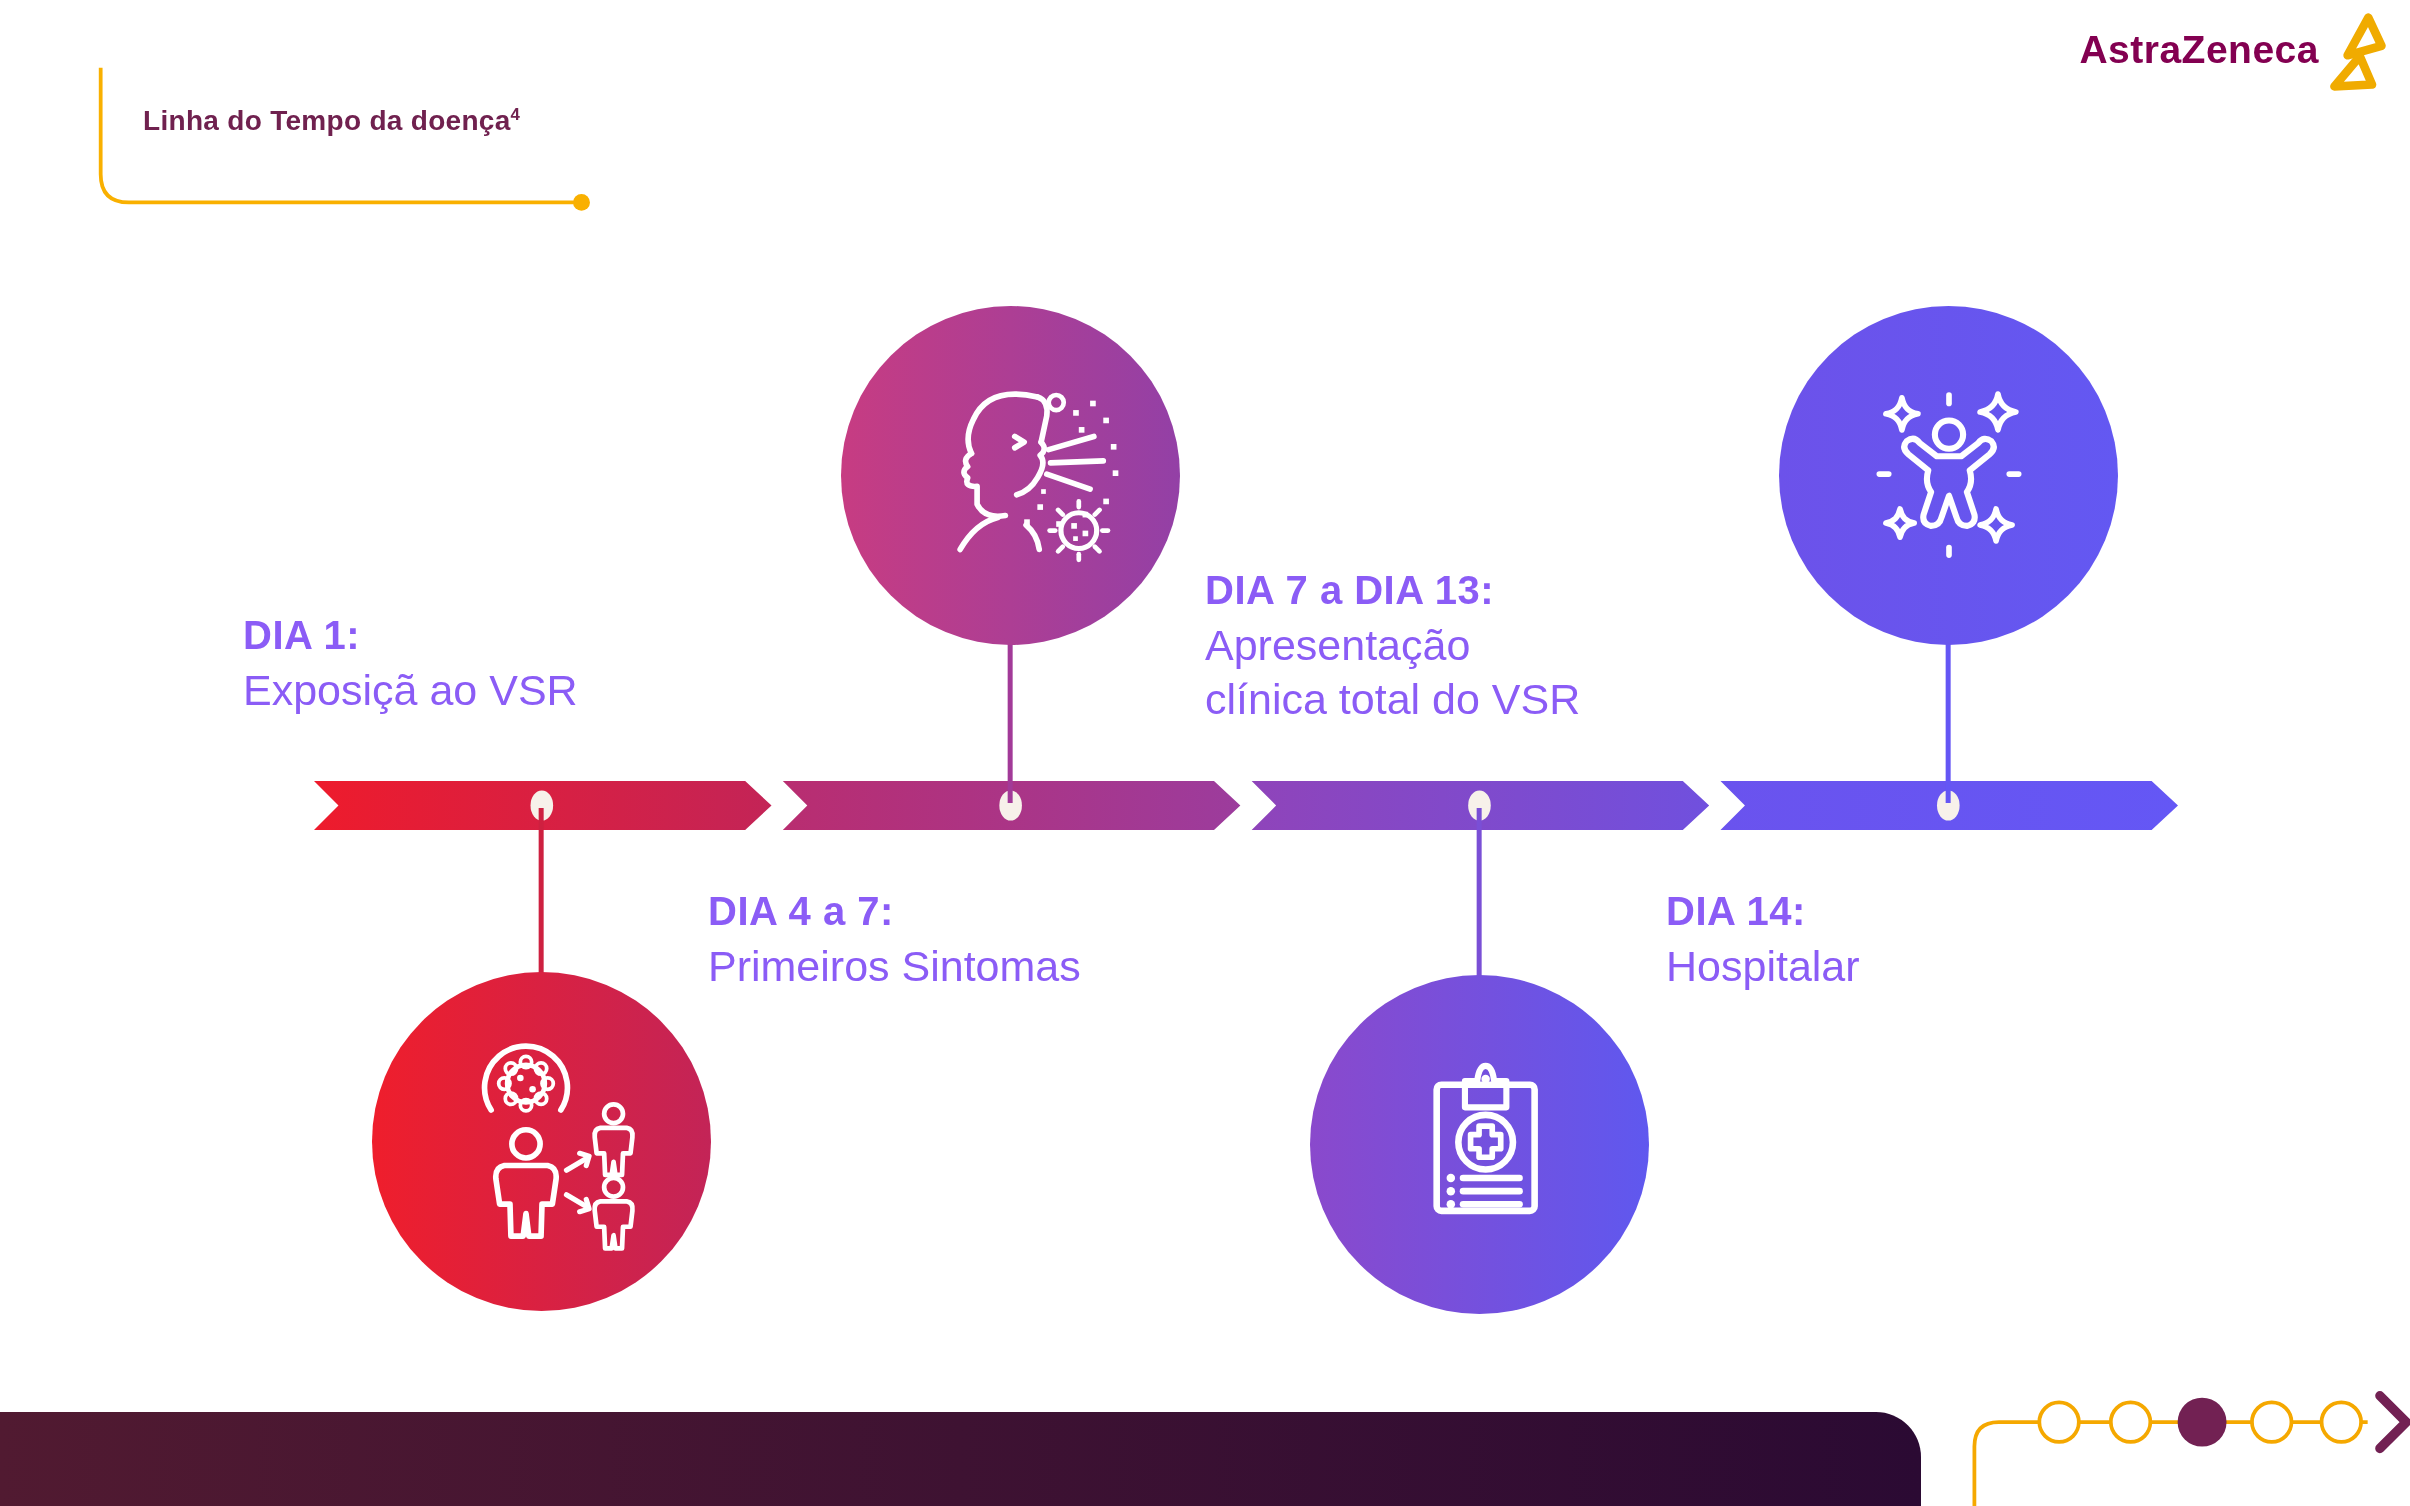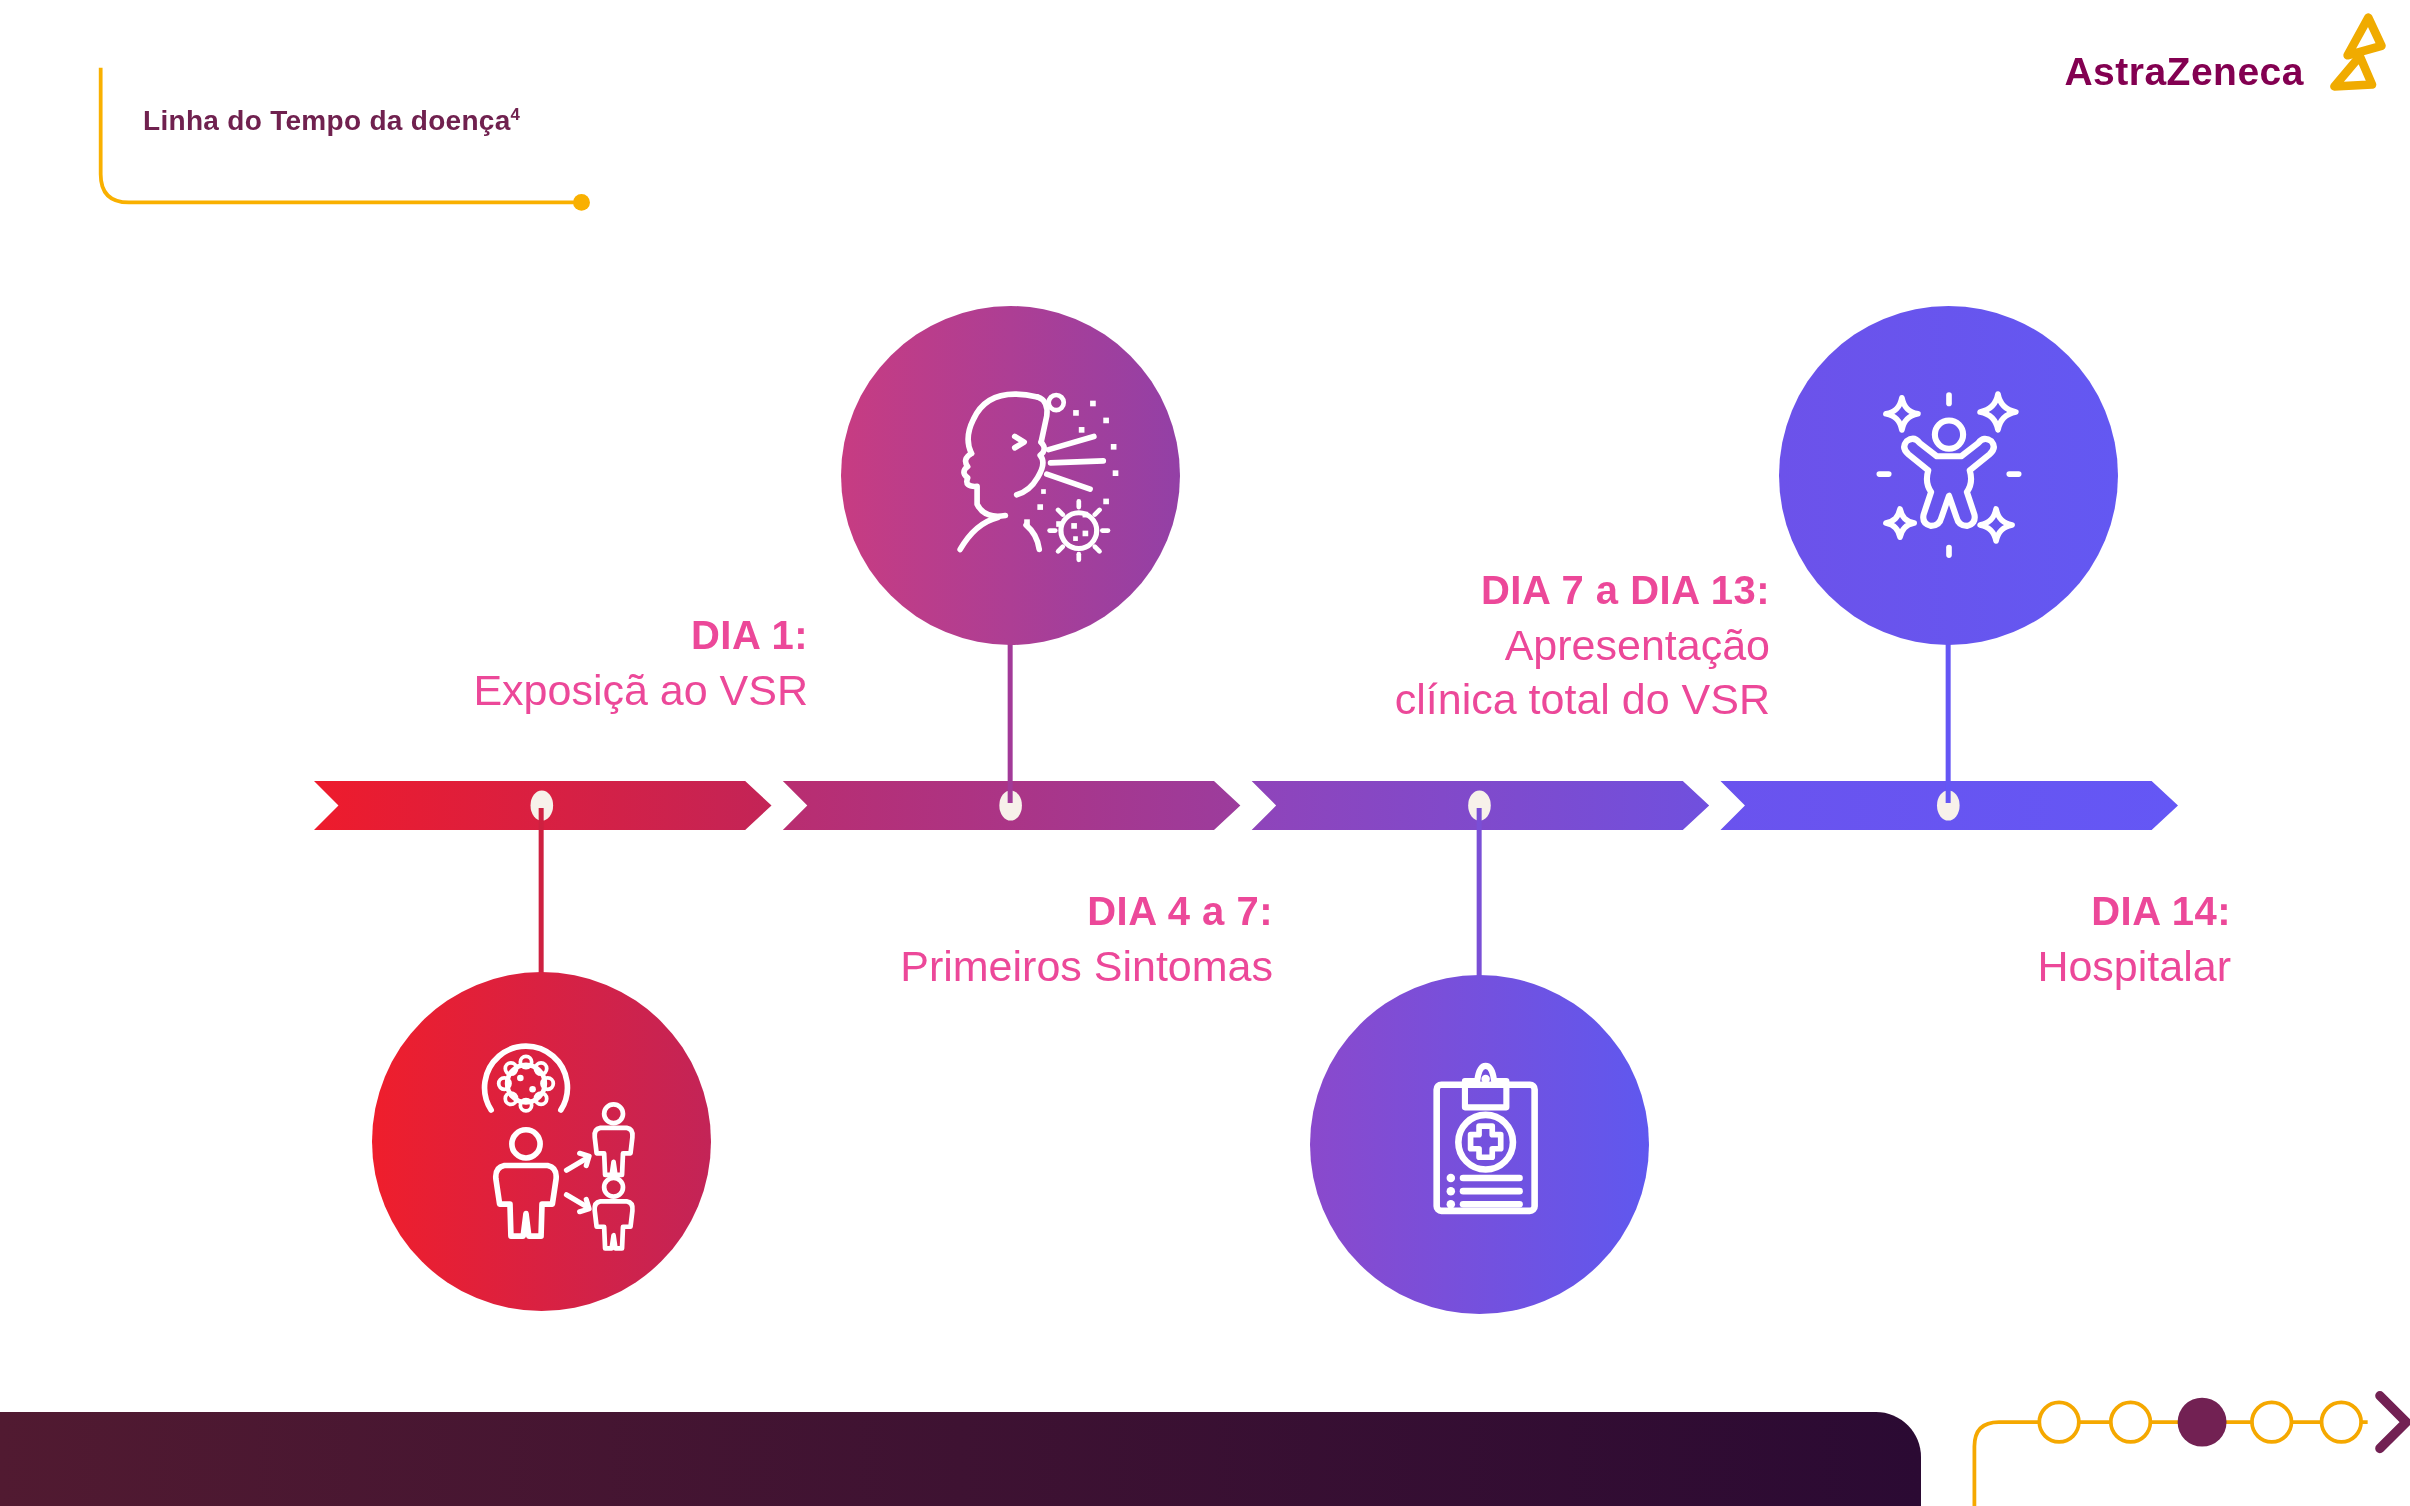--- a/index.html
+++ b/index.html
@@ -5,21 +5,21 @@
   html,body{margin:0;padding:0;background:#fff;}
   .slide{position:relative;width:2411px;height:1507px;background:#ffffff;overflow:hidden;
          font-family:"Liberation Sans",sans-serif;}
 
   
   .title{position:absolute;left:143px;top:105px;font-size:28px;font-weight:800;
          color:#70214F;letter-spacing:0.3px;}
   .title sup{font-size:60%;}
   .title-accent{position:absolute;left:0;top:0;}
 
-  .logo{position:absolute;top:11.3px;right:19px;display:flex;align-items:flex-end;gap:18px;}
+  .logo{position:absolute;top:11.3px;right:19px;display:flex;align-items:flex-start;gap:3px;}
   .logo-text{font-size:39px;font-weight:600;color:#830051;letter-spacing:0.5px;margin-top:17px;}
 
   
   .timeline-svg{position:absolute;left:314px;top:781px;}
 
   
   .connector{position:absolute;width:4.7px;transform:translateX(-50%);}
   .conn-1{left:541px;top:808px;height:168px;background:#CE2040;}
   .conn-2{left:1010px;top:643px;height:160px;background:#A23A98;}
   .conn-3{left:1479px;top:808px;height:171px;background:#7A4FD6;}
@@ -28,21 +28,21 @@
   
   .stage-circle{position:absolute;width:339px;height:339px;border-radius:50%;
                 display:flex;align-items:center;justify-content:center;}
   .circ-1{left:372px;top:972px;background:linear-gradient(90deg,#EF1E2C,#C32457);}
   .circ-2{left:841px;top:306px;background:linear-gradient(90deg,#C73C82,#9340A6);}
   .circ-3{left:1310px;top:975px;background:linear-gradient(90deg,#8A49CC,#5F58EF);}
   .circ-4{left:1779px;top:306px;background:linear-gradient(90deg,#6C52EA,#6358F2);}
   .stage-circle svg{display:block;}
 
   
-  .label{position:absolute;width:565px;text-align:right;color:#ec4899;}
+  .label{position:absolute;width:565px;text-align:left;color:#8b5cf6;}
   .label .day{font-weight:800;font-size:40px;line-height:56px;letter-spacing:0.5px;}
   .label .desc{font-weight:400;font-size:43px;line-height:54px;}
   .label-1{left:243px;top:607px;}
   .label-2{left:708px;top:883px;}
   .label-3{left:1205px;top:562px;}
   .label-4{left:1666px;top:883px;}
 
   
   .footer-bar{position:absolute;left:0;top:1412px;width:1921px;height:94px;
               border-top-right-radius:45px;

